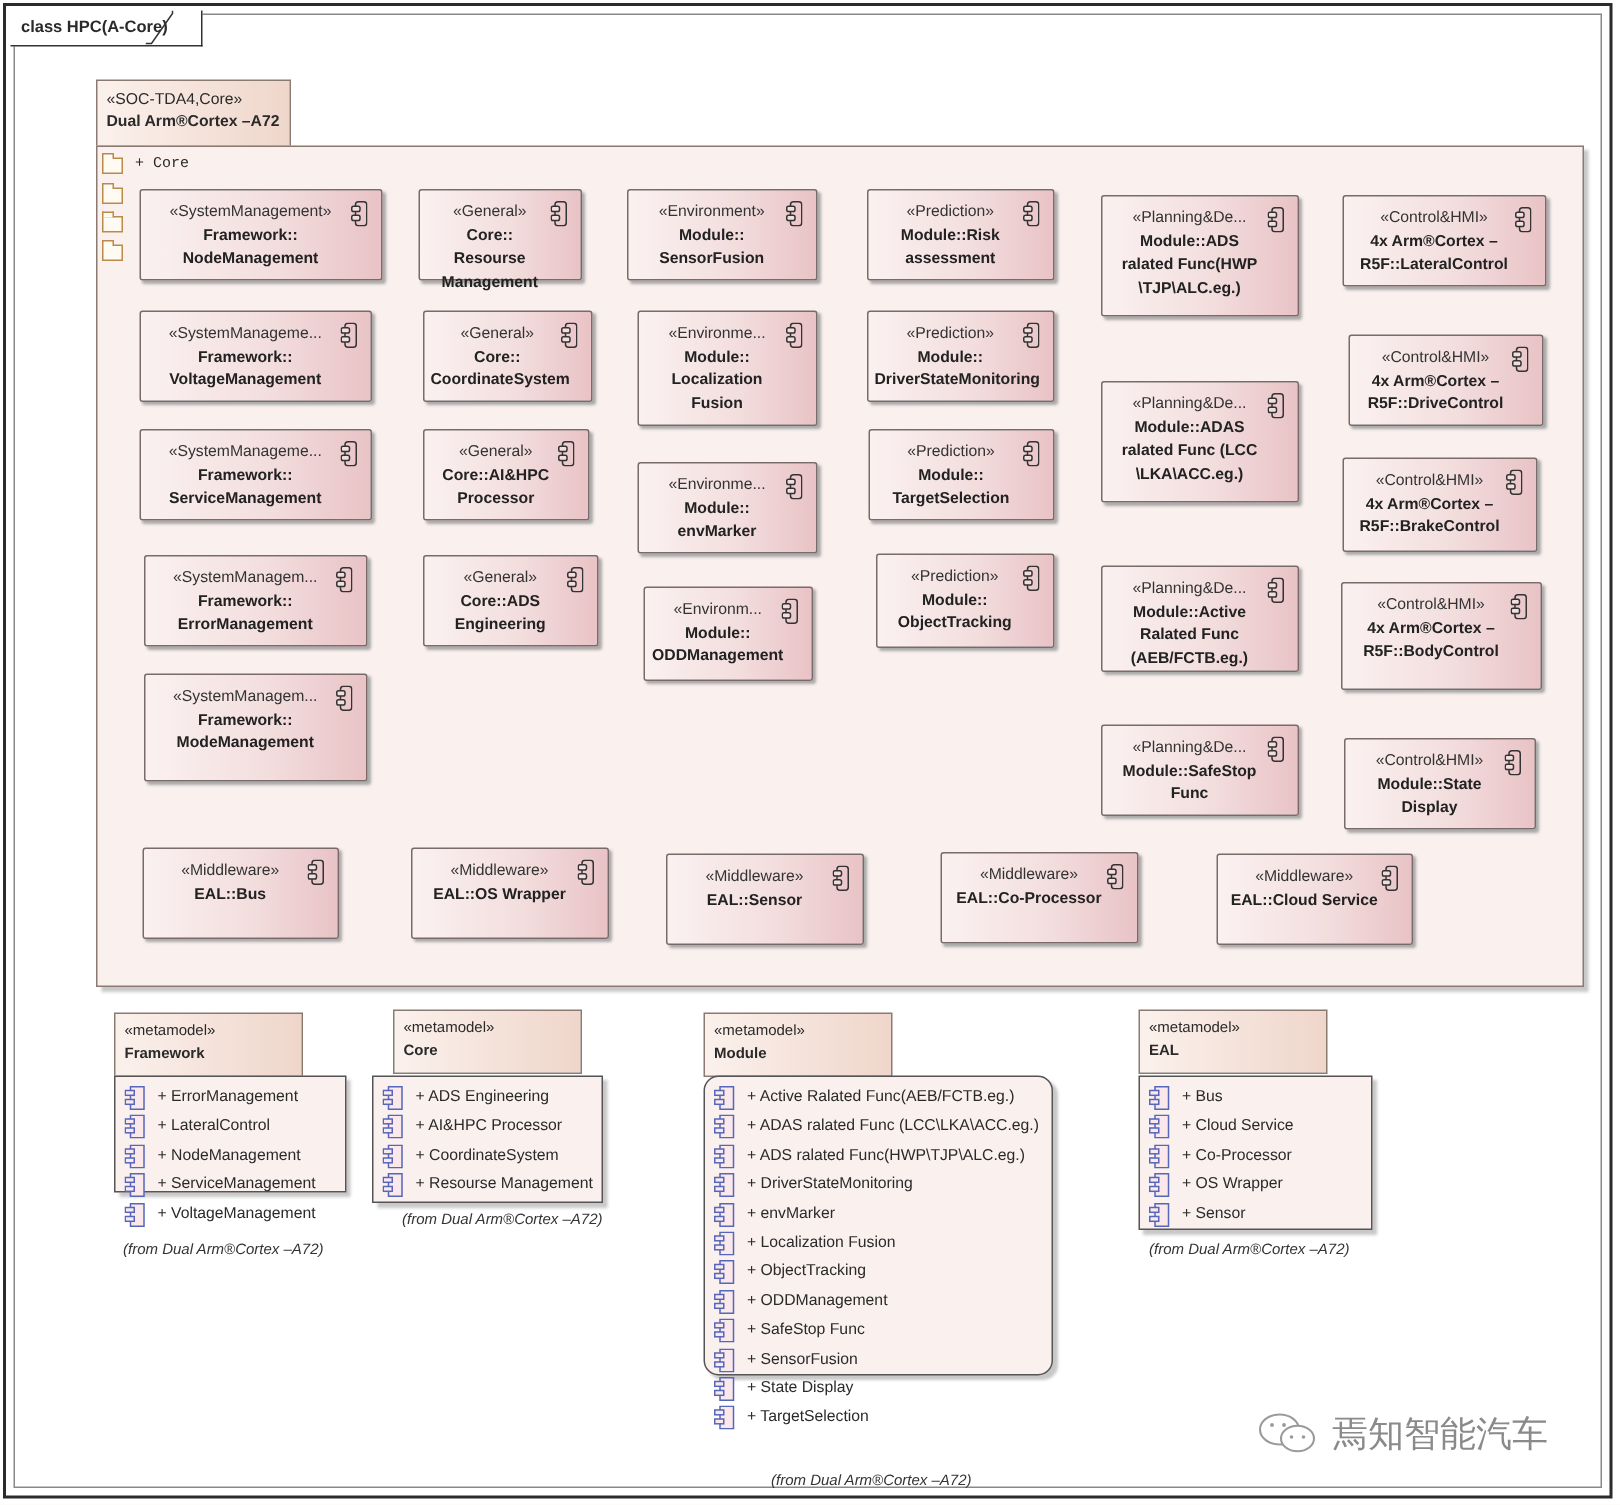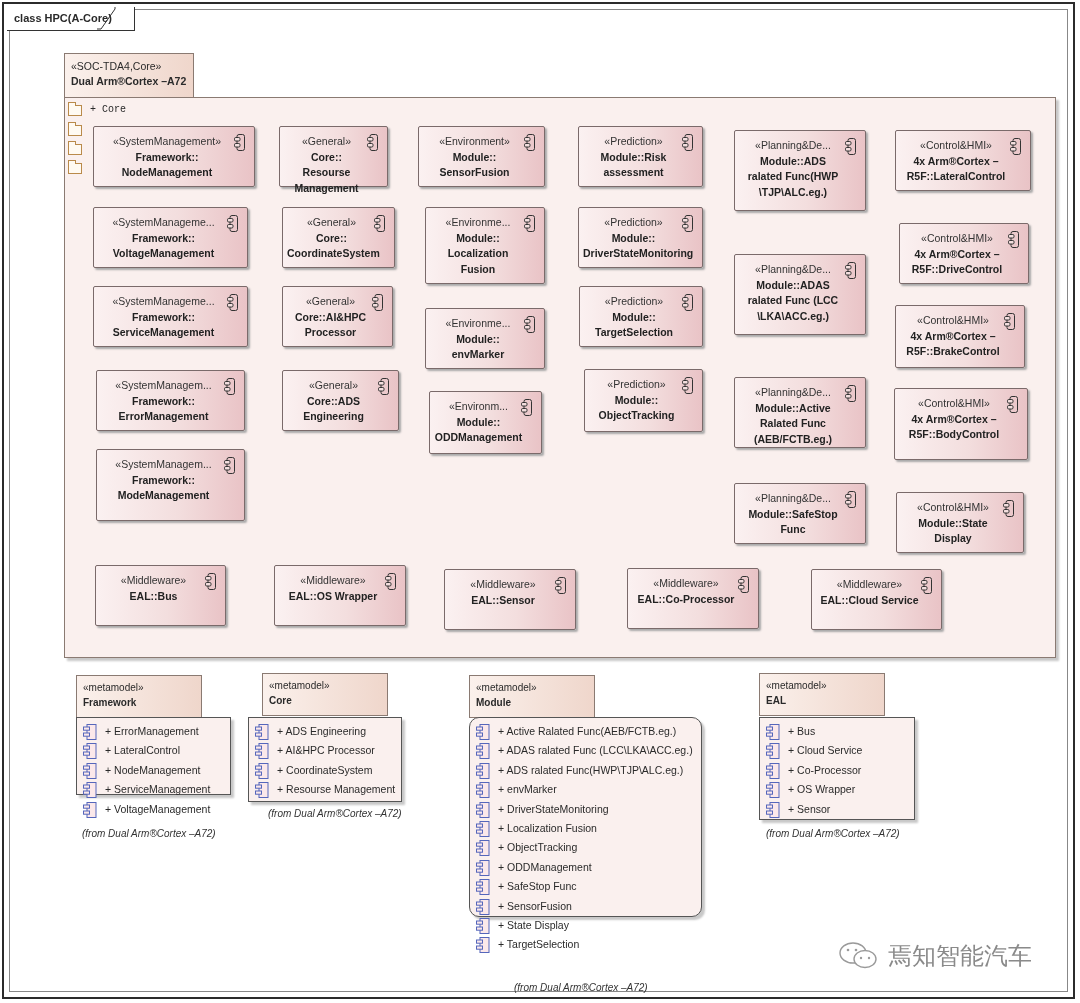--- a/index.html
+++ b/index.html
@@ -463,26 +463,26 @@
           </svg></span><span>+ ADAS ralated Func (LCC\LKA\ACC.eg.)</span></div>
       <div class="mm-item"><span><svg viewBox="0 0 14 16" width="14" height="16">
             <rect x="4" y="0.5" width="9" height="15" fill="#fbe8ea" stroke="#5566bb" stroke-width="1"></rect>
             <rect x="0.5" y="3" width="6" height="3.2" fill="#fbe8ea" stroke="#5566bb" stroke-width="1"></rect>
             <rect x="0.5" y="9" width="6" height="3.2" fill="#fbe8ea" stroke="#5566bb" stroke-width="1"></rect>
           </svg></span><span>+ ADS ralated Func(HWP\TJP\ALC.eg.)</span></div>
       <div class="mm-item"><span><svg viewBox="0 0 14 16" width="14" height="16">
             <rect x="4" y="0.5" width="9" height="15" fill="#fbe8ea" stroke="#5566bb" stroke-width="1"></rect>
             <rect x="0.5" y="3" width="6" height="3.2" fill="#fbe8ea" stroke="#5566bb" stroke-width="1"></rect>
             <rect x="0.5" y="9" width="6" height="3.2" fill="#fbe8ea" stroke="#5566bb" stroke-width="1"></rect>
+          </svg></span><span>+ DriverStateMonitoring</span></div>
+      <div class="mm-item"><span><svg viewBox="0 0 14 16" width="14" height="16">
+            <rect x="4" y="0.5" width="9" height="15" fill="#fbe8ea" stroke="#5566bb" stroke-width="1"></rect>
+            <rect x="0.5" y="3" width="6" height="3.2" fill="#fbe8ea" stroke="#5566bb" stroke-width="1"></rect>
+            <rect x="0.5" y="9" width="6" height="3.2" fill="#fbe8ea" stroke="#5566bb" stroke-width="1"></rect>
           </svg></span><span>+ envMarker</span></div>
-      <div class="mm-item"><span><svg viewBox="0 0 14 16" width="14" height="16">
-            <rect x="4" y="0.5" width="9" height="15" fill="#fbe8ea" stroke="#5566bb" stroke-width="1"></rect>
-            <rect x="0.5" y="3" width="6" height="3.2" fill="#fbe8ea" stroke="#5566bb" stroke-width="1"></rect>
-            <rect x="0.5" y="9" width="6" height="3.2" fill="#fbe8ea" stroke="#5566bb" stroke-width="1"></rect>
-          </svg></span><span>+ DriverStateMonitoring</span></div>
       <div class="mm-item"><span><svg viewBox="0 0 14 16" width="14" height="16">
             <rect x="4" y="0.5" width="9" height="15" fill="#fbe8ea" stroke="#5566bb" stroke-width="1"></rect>
             <rect x="0.5" y="3" width="6" height="3.2" fill="#fbe8ea" stroke="#5566bb" stroke-width="1"></rect>
             <rect x="0.5" y="9" width="6" height="3.2" fill="#fbe8ea" stroke="#5566bb" stroke-width="1"></rect>
           </svg></span><span>+ Localization Fusion</span></div>
       <div class="mm-item"><span><svg viewBox="0 0 14 16" width="14" height="16">
             <rect x="4" y="0.5" width="9" height="15" fill="#fbe8ea" stroke="#5566bb" stroke-width="1"></rect>
             <rect x="0.5" y="3" width="6" height="3.2" fill="#fbe8ea" stroke="#5566bb" stroke-width="1"></rect>
             <rect x="0.5" y="9" width="6" height="3.2" fill="#fbe8ea" stroke="#5566bb" stroke-width="1"></rect>
           </svg></span><span>+ ObjectTracking</span></div>

